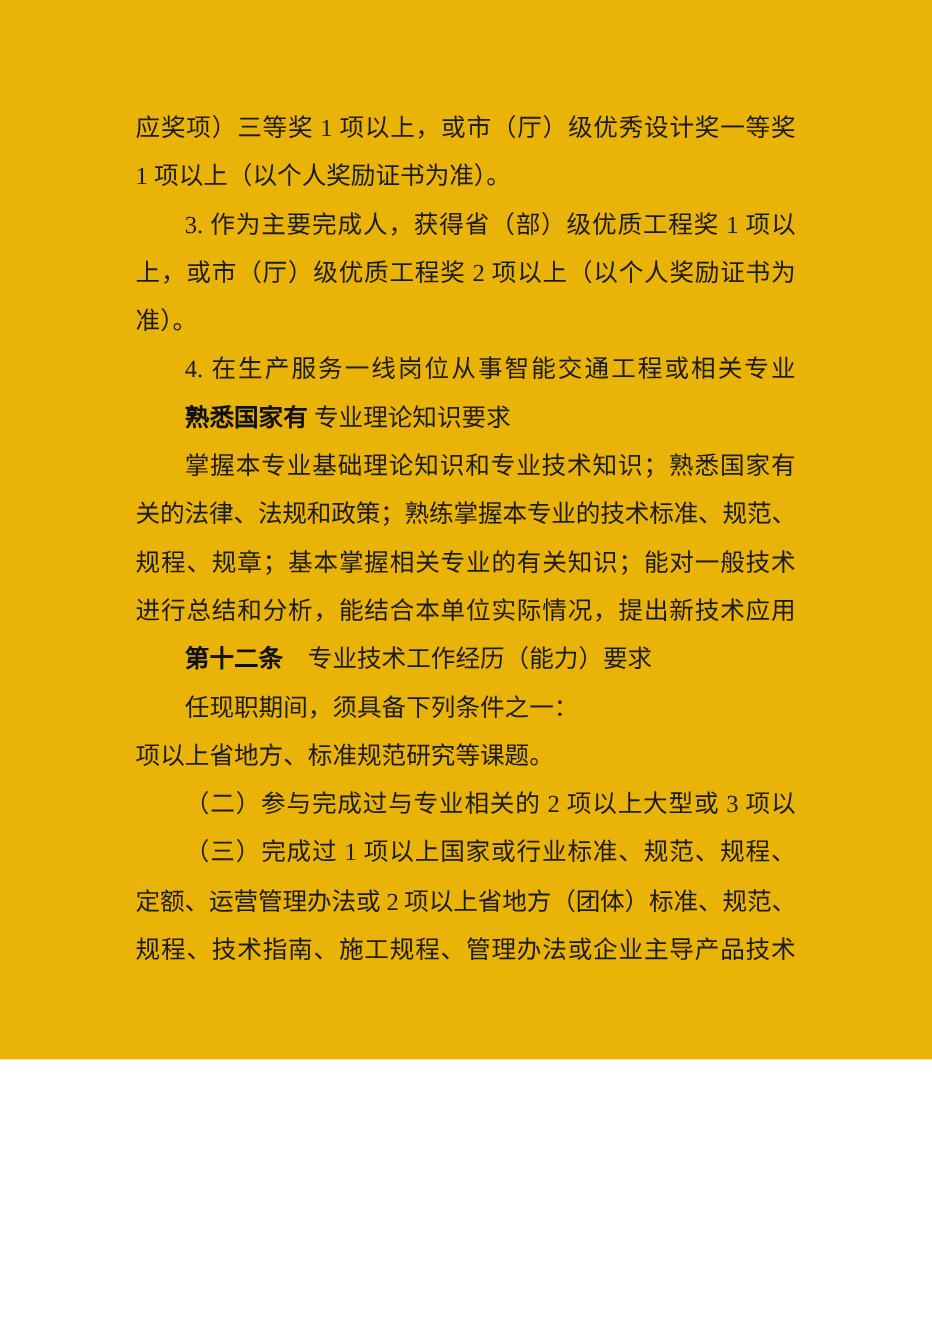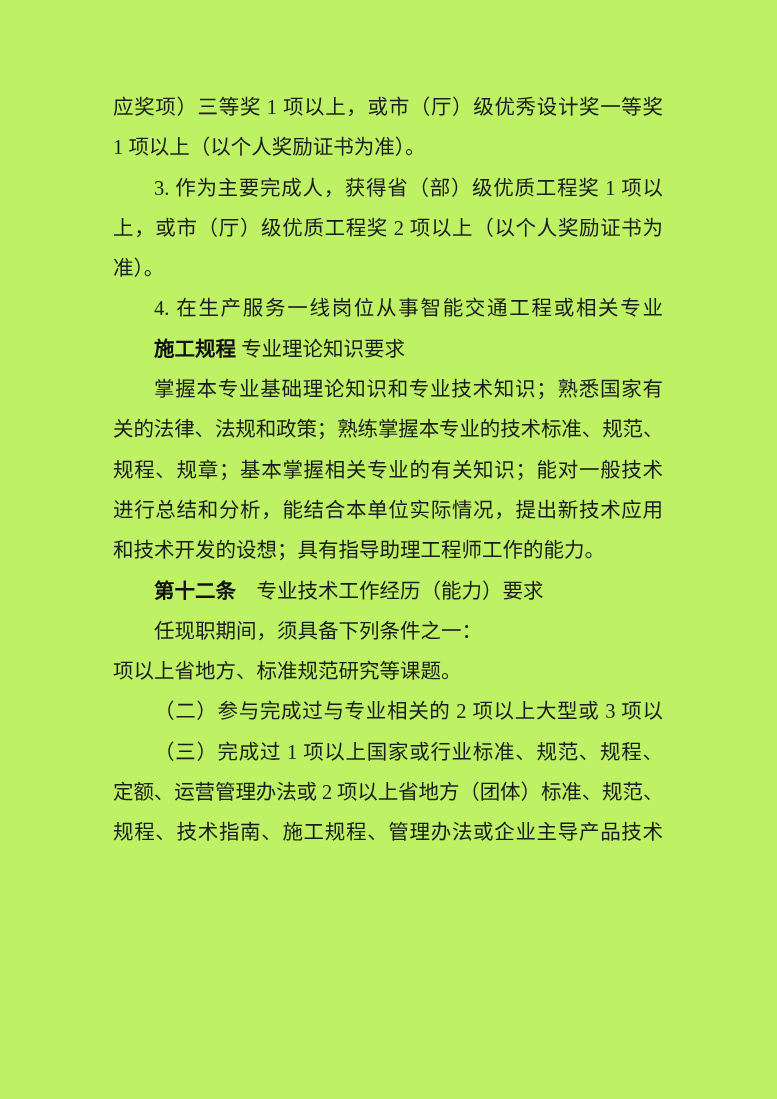--- a/index.html
+++ b/index.html
@@ -3,22 +3,22 @@
 <meta charset="utf-8">
 <style>
   html, body {
     margin: 0;
     padding: 0;
     background: #ffffff;
   }
   .page {
     position: relative;
     width: 777px;
-    height: 1099px;
-    background: #bef264;
+    height: 883px;
+    background: #eab308;
     overflow: hidden;
     font-family: "Liberation Serif", "DejaVu Serif", serif;
   }
   .doc-body {
     position: absolute;
     left: 113px;
     top: 87px;
     width: 550px;
   }
   .line {
@@ -49,26 +49,25 @@
 <body>
 
 <div class="page">
   <div class="doc-body">
       <div class="line justify"><span class="seg">应奖项）三等奖 1 项以上，或市（厅）级优秀设计奖一等奖</span></div>
       <div class="line"><span class="seg">1 项以上（以个人奖励证书为准）。</span></div>
       <div class="line justify indent"><span class="seg">3. 作为主要完成人，获得省（部）级优质工程奖 1 项以</span></div>
       <div class="line justify"><span class="seg">上，或市（厅）级优质工程奖 2 项以上（以个人奖励证书为</span></div>
       <div class="line"><span class="seg">准）。</span></div>
       <div class="line justify indent"><span class="seg">4. 在生产服务一线岗位从事智能交通工程或相关专业</span></div>
-      <div class="line indent"><span class="seg bold">施工规程</span><span class="seg"> 专业理论知识要求</span></div>
+      <div class="line indent"><span class="seg bold">熟悉国家有</span><span class="seg"> 专业理论知识要求</span></div>
       <div class="line justify indent"><span class="seg">掌握本专业基础理论知识和专业技术知识；熟悉国家有</span></div>
       <div class="line justify tight"><span class="seg">关的法律、法规和政策；熟练掌握本专业的技术标准、规范、</span></div>
       <div class="line justify"><span class="seg">规程、规章；基本掌握相关专业的有关知识；能对一般技术</span></div>
       <div class="line justify"><span class="seg">进行总结和分析，能结合本单位实际情况，提出新技术应用</span></div>
-      <div class="line"><span class="seg">和技术开发的设想；具有指导助理工程师工作的能力。</span></div>
       <div class="line indent"><span class="seg bold">第十二条</span><span class="seg">　专业技术工作经历（能力）要求</span></div>
       <div class="line indent"><span class="seg">任现职期间，须具备下列条件之一：</span></div>
       <div class="line"><span class="seg">项以上省地方、标准规范研究等课题。</span></div>
       <div class="line justify indent"><span class="seg">（二）参与完成过与专业相关的 2 项以上大型或 3 项以</span></div>
       <div class="line justify indent"><span class="seg">（三）完成过 1 项以上国家或行业标准、规范、规程、</span></div>
       <div class="line justify tight"><span class="seg">定额、运营管理办法或 2 项以上省地方（团体）标准、规范、</span></div>
       <div class="line justify"><span class="seg">规程、技术指南、施工规程、管理办法或企业主导产品技术</span></div>
     </div>
 </div>
 

